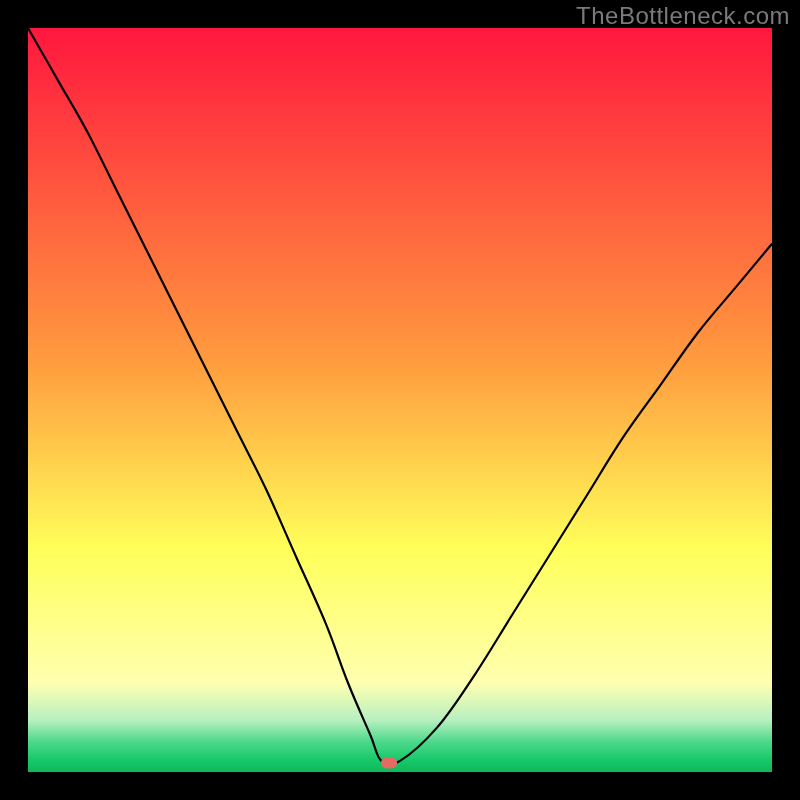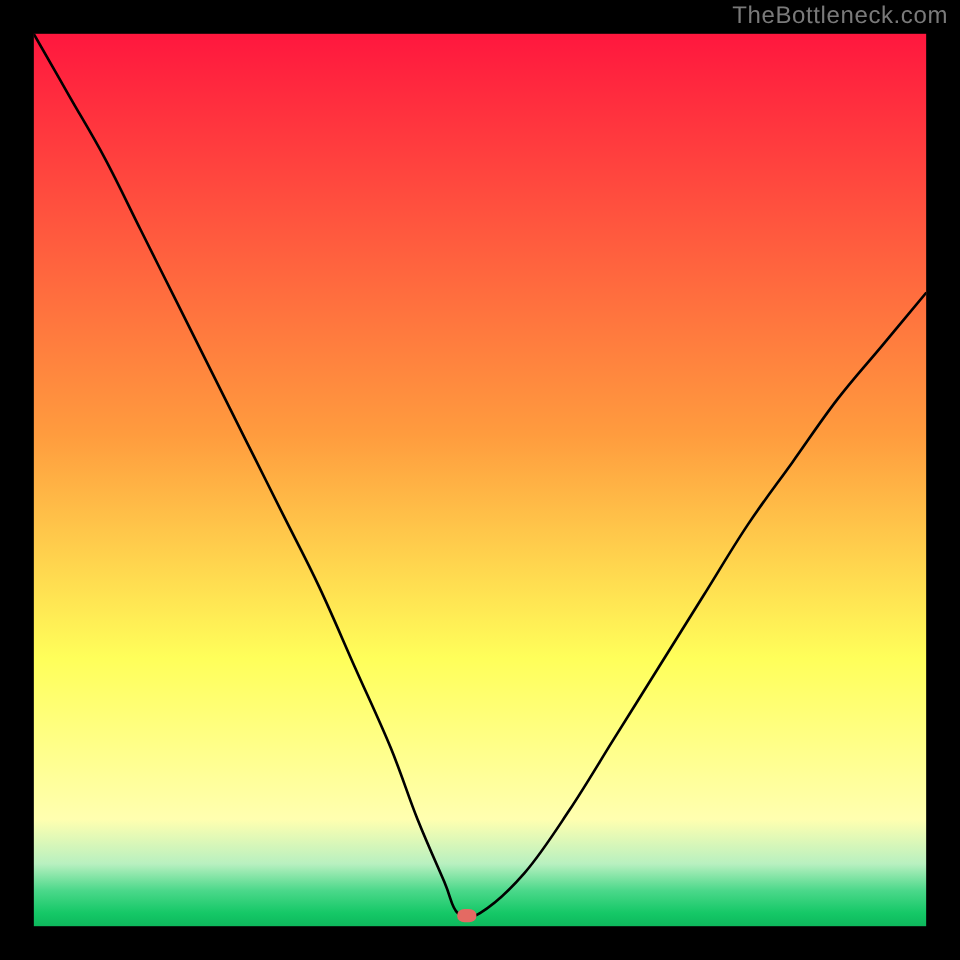--- a/index.html
+++ b/index.html
@@ -15,21 +15,21 @@
     width: 800px;
     height: 800px;
     background: #000;
   }
   .attribution {
     position: absolute;
     top: 2px;
     right: 10px;
     color: #7a7a7a;
     font-family: Arial, Helvetica, sans-serif;
-    font-size: 20px;
+    font-size: 24px;
     letter-spacing: 0.5px;
     z-index: 10;
   }
   .plot-area {
     position: absolute;
     left: 28px;
     top: 28px;
     width: 744px;
     height: 744px;
   }

